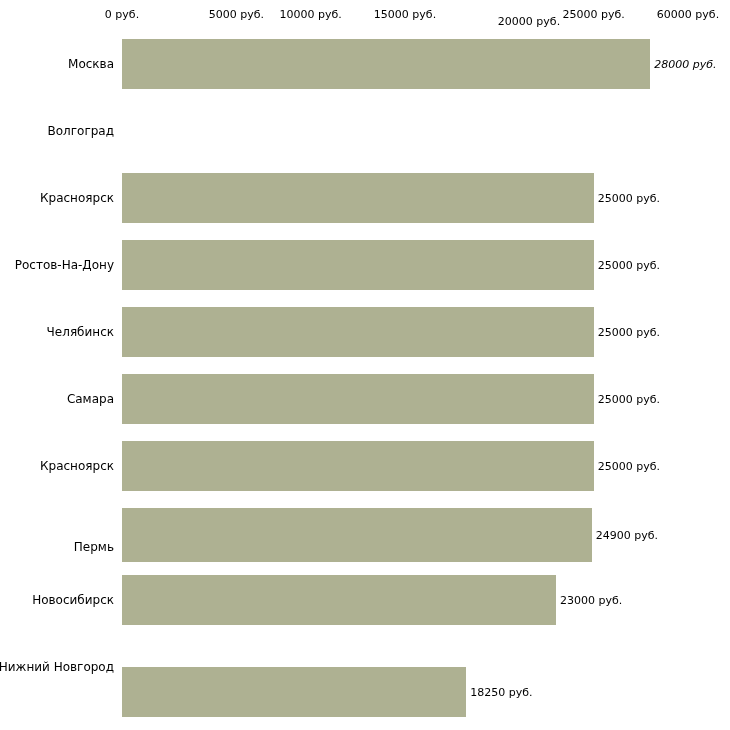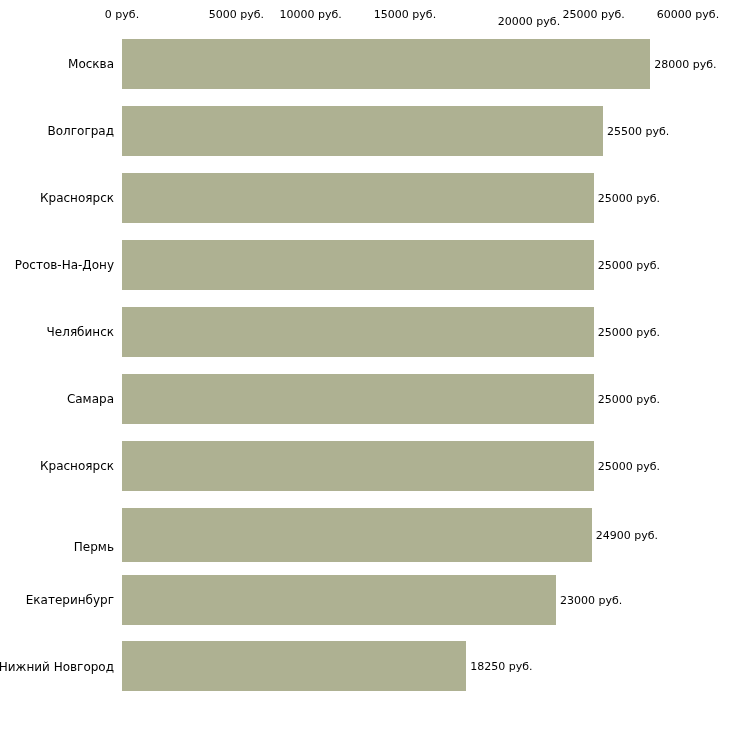--- a/index.html
+++ b/index.html
@@ -99,32 +99,28 @@
 
   <div id="y-axis">
       <div class="cat-label" style="top: 27.5px; right: 4px;">Москва</div>
       <div class="cat-label" style="top: 94.5px; right: 4px;">Волгоград</div>
       <div class="cat-label" style="top: 161.5px; right: 4px;">Красноярск</div>
       <div class="cat-label" style="top: 228.5px; right: 4px;">Ростов-На-Дону</div>
       <div class="cat-label" style="top: 295.5px; right: 4px;">Челябинск</div>
       <div class="cat-label" style="top: 362.5px; right: 4px;">Самара</div>
       <div class="cat-label" style="top: 429.5px; right: 4px;">Красноярск</div>
       <div class="cat-label" style="top: 511px; right: 4px;">Пермь</div>
-      <div class="cat-label" style="top: 563.5px; right: 4px;">Екатеринбург</div>
+      <div class="cat-label" style="top: 563.5px; right: 4px;">Новосибирск</div>
       <div class="cat-label" style="top: 630.5px; right: 4px;">Нижний Новгород</div>
     </div>
 
   <div id="plot-area">
-      <div class="bar-row" style="top: 8.5px; height: 50px;">
+      <div class="bar-row" style="top: 8.5px; height: 50px; font-style: italic;">
         <div class="bar" style="width: 528.267px; background: rgb(174, 177, 146);"></div>
         <div class="bar-value" style="left: 528.267px;">28000 руб.</div>
-      </div>
-      <div class="bar-row" style="top: 75.5px; height: 50px;">
-        <div class="bar" style="width: 481.1px; background: rgb(174, 177, 146);"></div>
-        <div class="bar-value" style="left: 481.1px;">25500 руб.</div>
       </div>
       <div class="bar-row" style="top: 142.5px; height: 50px;">
         <div class="bar" style="width: 471.667px; background: rgb(174, 177, 146);"></div>
         <div class="bar-value" style="left: 471.667px;">25000 руб.</div>
       </div>
       <div class="bar-row" style="top: 209.5px; height: 50px;">
         <div class="bar" style="width: 471.667px; background: rgb(174, 177, 146);"></div>
         <div class="bar-value" style="left: 471.667px;">25000 руб.</div>
       </div>
       <div class="bar-row" style="top: 276.5px; height: 50px;">
@@ -140,19 +136,19 @@
         <div class="bar-value" style="left: 471.667px;">25000 руб.</div>
       </div>
       <div class="bar-row" style="top: 477.5px; height: 54px;">
         <div class="bar" style="width: 469.78px; background: rgb(174, 177, 146);"></div>
         <div class="bar-value" style="left: 469.78px;">24900 руб.</div>
       </div>
       <div class="bar-row" style="top: 544.5px; height: 50px;">
         <div class="bar" style="width: 433.933px; background: rgb(174, 177, 146);"></div>
         <div class="bar-value" style="left: 433.933px; text-align: right;">23000 руб.</div>
       </div>
-      <div class="bar-row" style="top: 611px; height: 50px; padding-left: 17px;">
+      <div class="bar-row" style="top: 637px; height: 50px; padding-left: 17px;">
         <div class="bar" style="width: 344.317px; background: rgb(174, 177, 146);"></div>
         <div class="bar-value" style="left: 344.317px;">18250 руб.</div>
       </div>
     </div>
 
 </div>
 
 </body></html>

